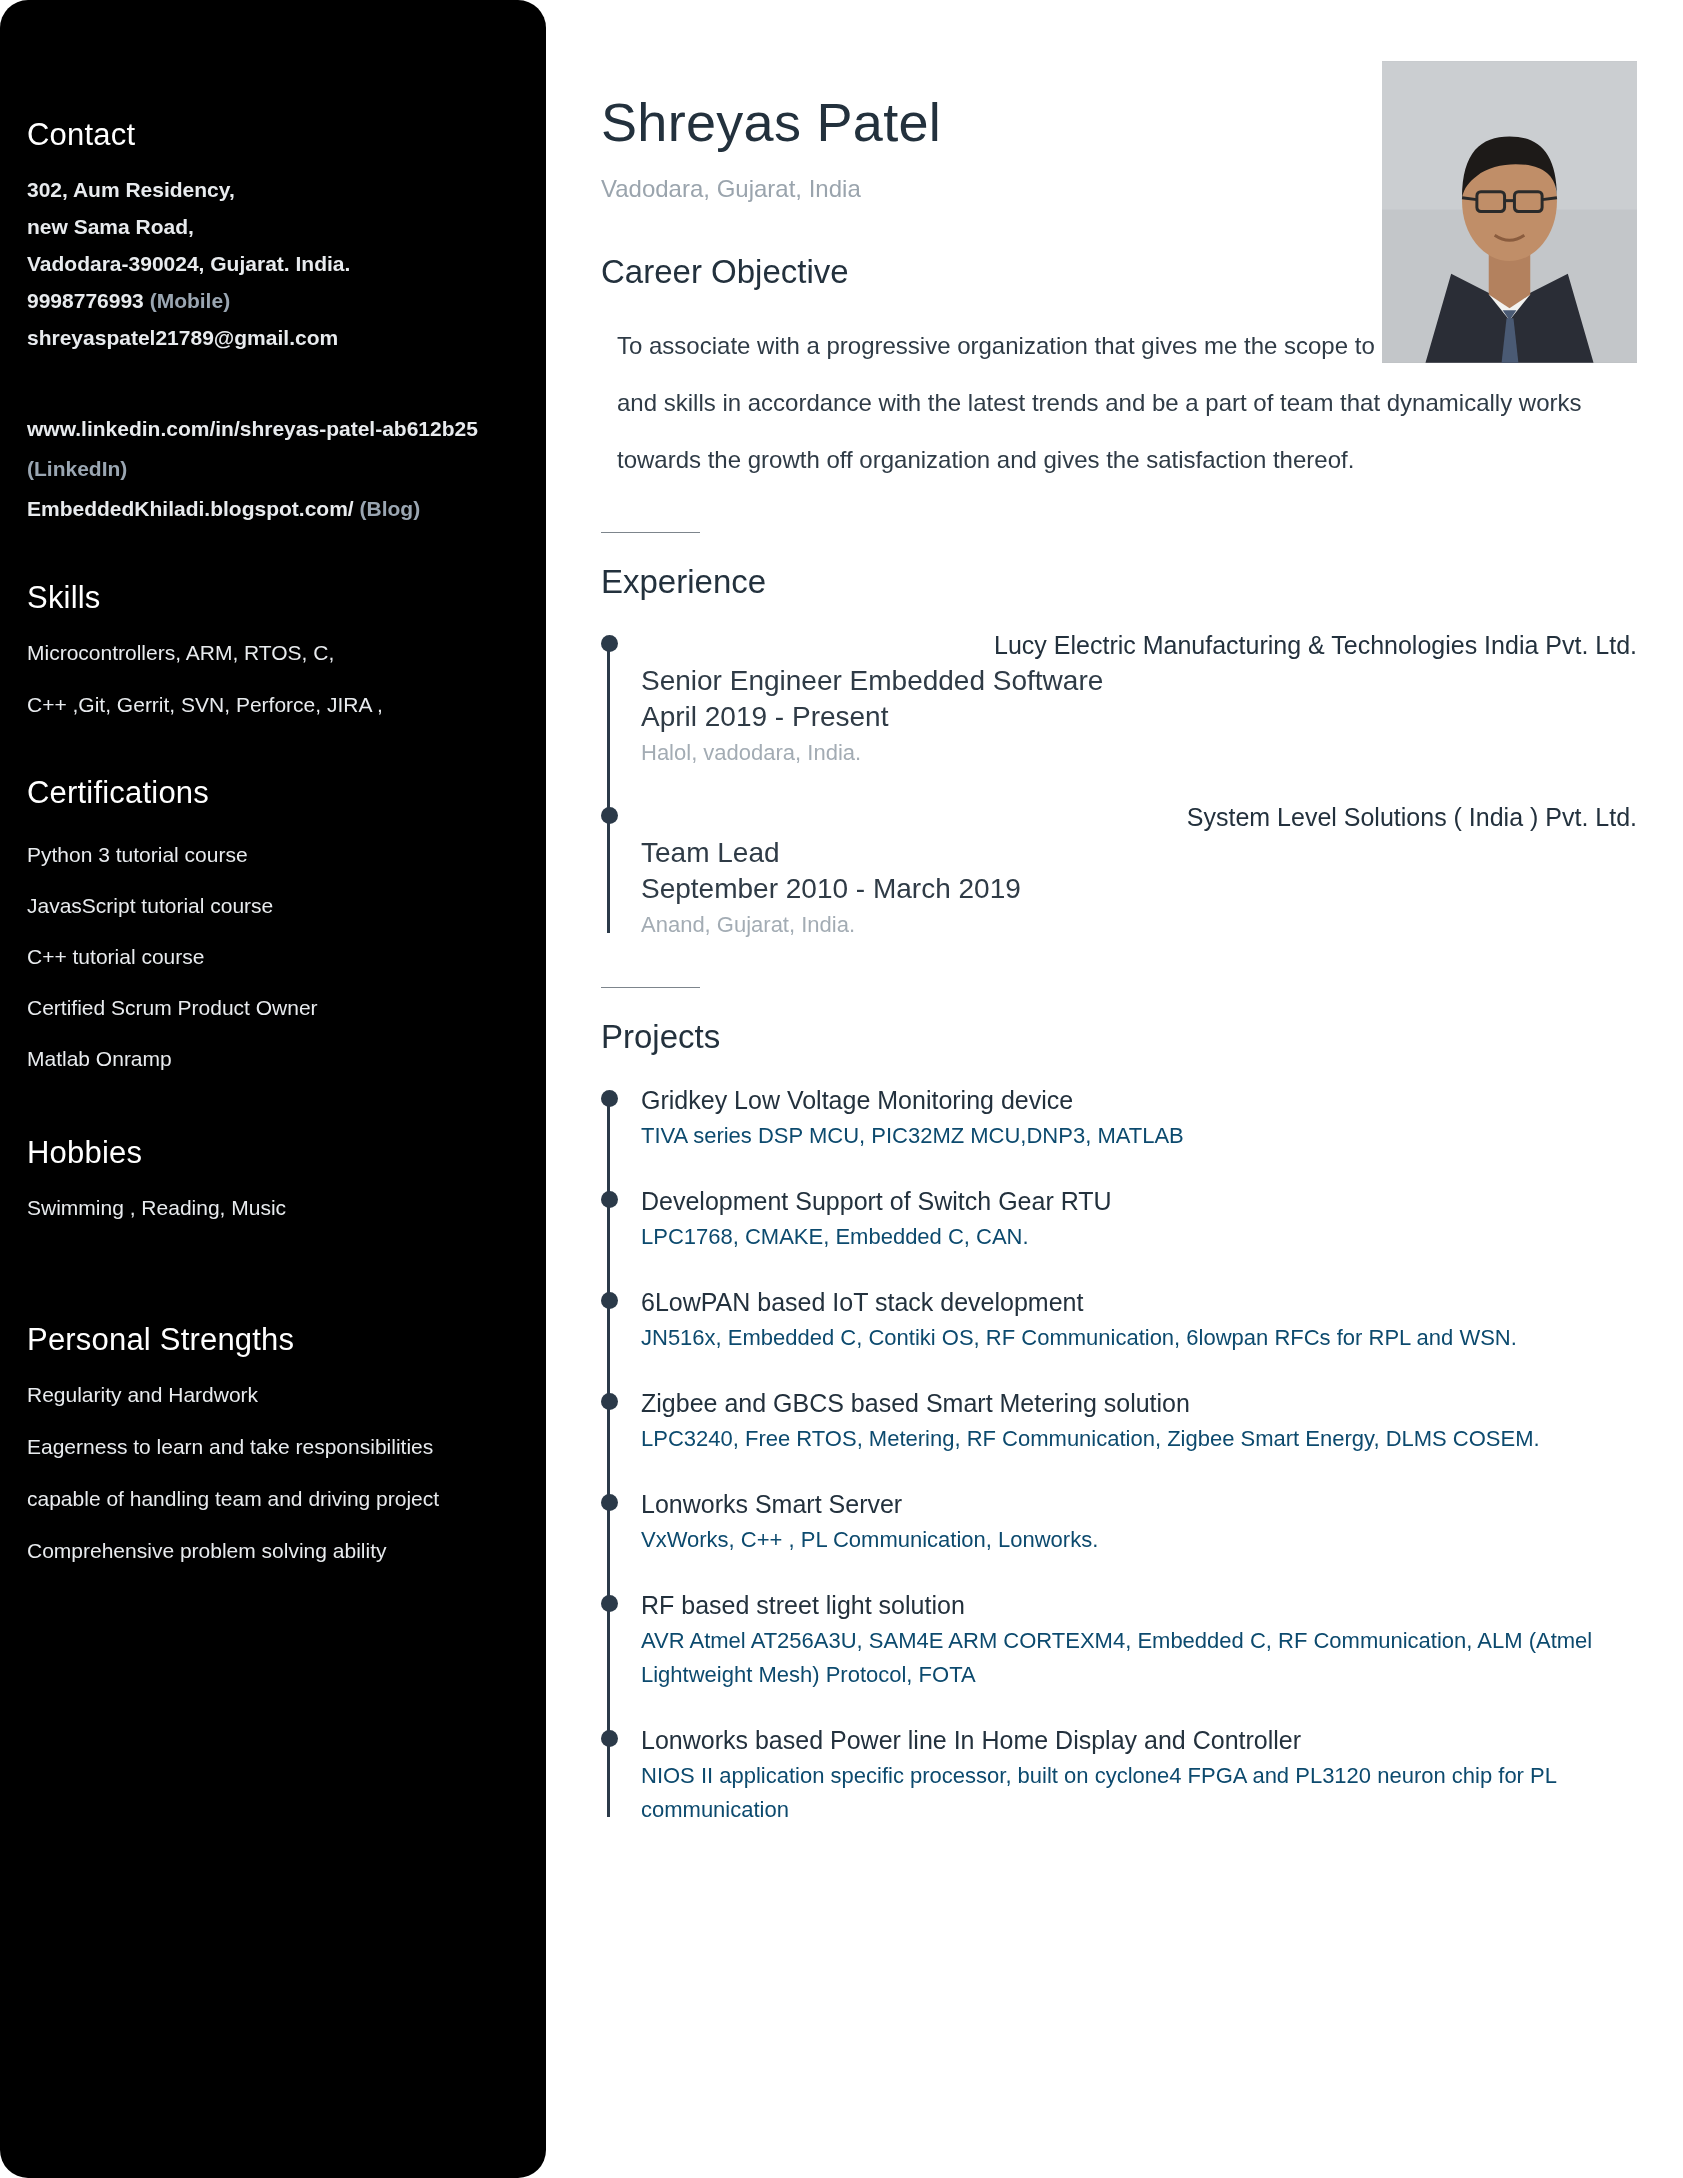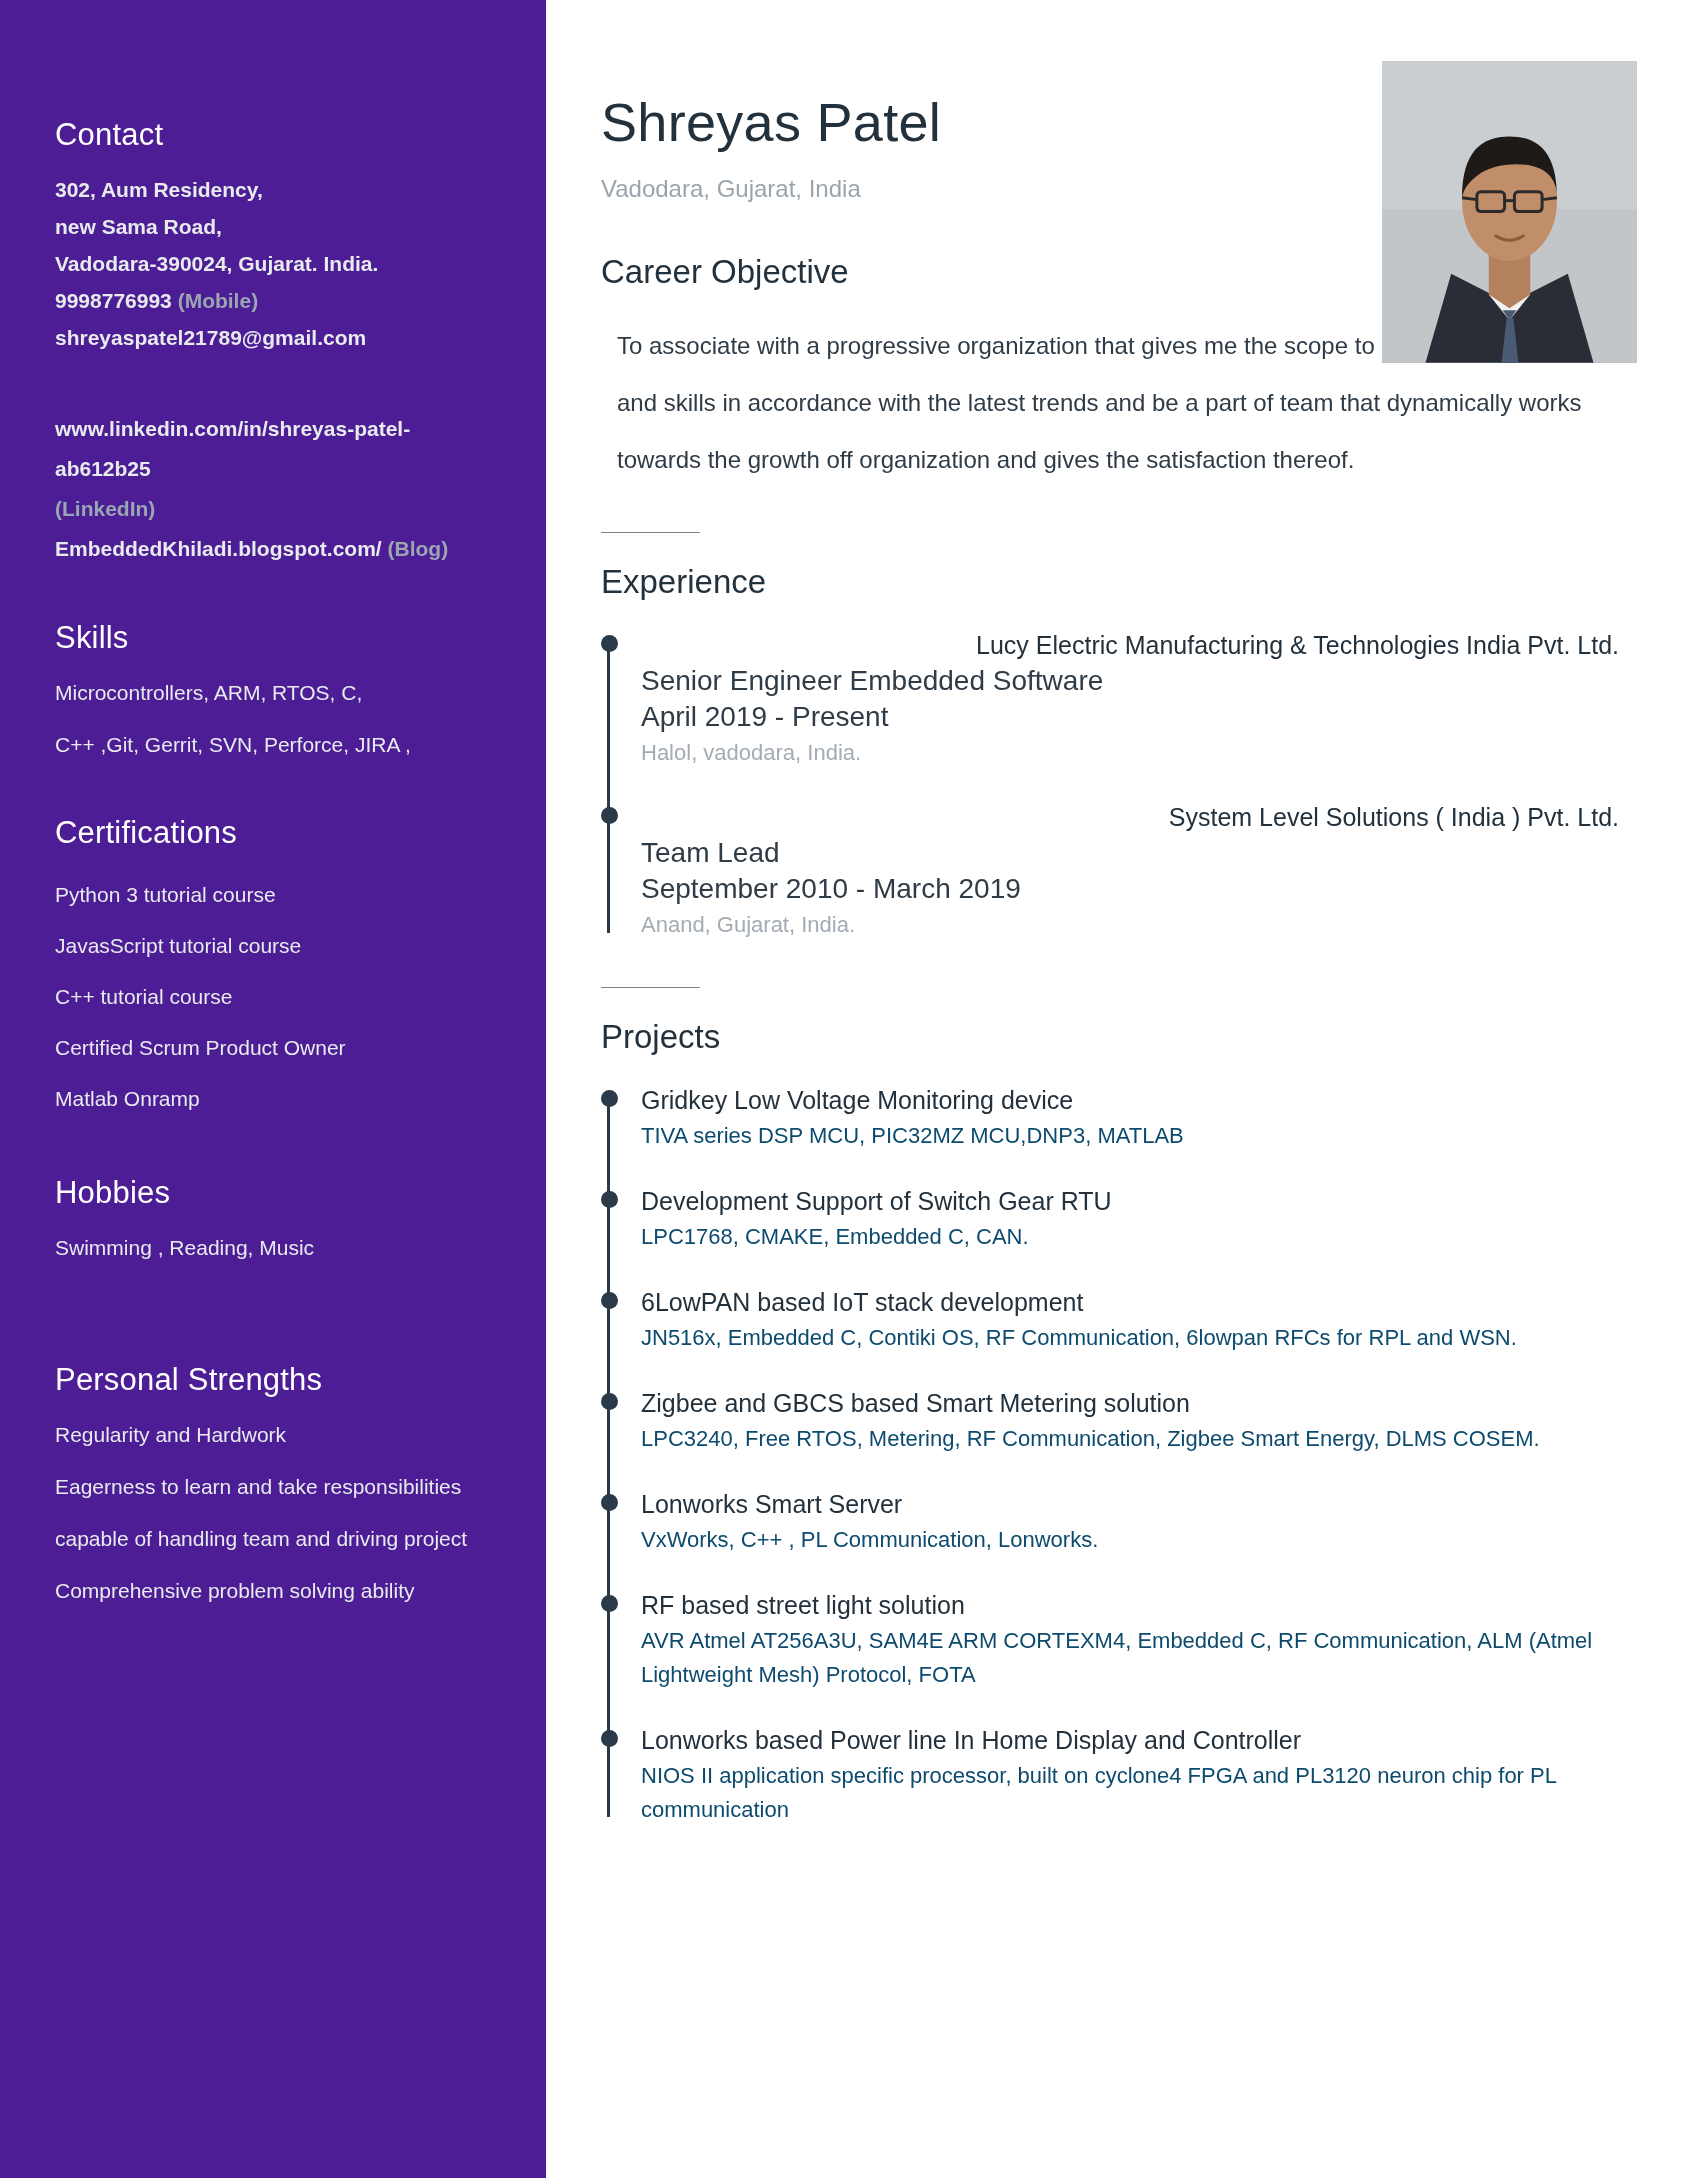--- a/index.html
+++ b/index.html
@@ -18,24 +18,25 @@
     width: 1683px;
     height: 2178px;
     display: flex;
     background: #ffffff;
   }
 
   
   .sidebar {
     width: 546px;
     min-width: 546px;
-    background: #4c1d95;
+    background: #000000;
     color: #ffffff;
     box-sizing: border-box;
-    padding: 117px 55px 0 55px;
+    padding: 117px 55px 0 27px;
+    border-radius: 28px;
   }
   .side-h {
     font-size: 31px;
     font-weight: 400;
     color: #ffffff;
     margin: 0 0 18px 0;
     letter-spacing: 0.2px;
   }
   .side-h.spaced { margin-top: 51px; }
   .side-line {
@@ -53,21 +54,21 @@
   .side-item.tight { line-height: 38px; margin-bottom: 14px; }
   .block-gap { height: 53px; }
   .block-gap-sm { height: 30px; }
   .link-block .side-line { line-height: 40px; }
 
   
   .main {
     flex: 1;
     position: relative;
     box-sizing: border-box;
-    padding: 91px 64px 0 55px;
+    padding: 91px 46px 0 55px;
   }
   .name {
     font-size: 54px;
     font-weight: 400;
     color: #23313d;
     margin: 0 0 22px 0;
     letter-spacing: 0.3px;
   }
   .headline {
     font-size: 24px;

